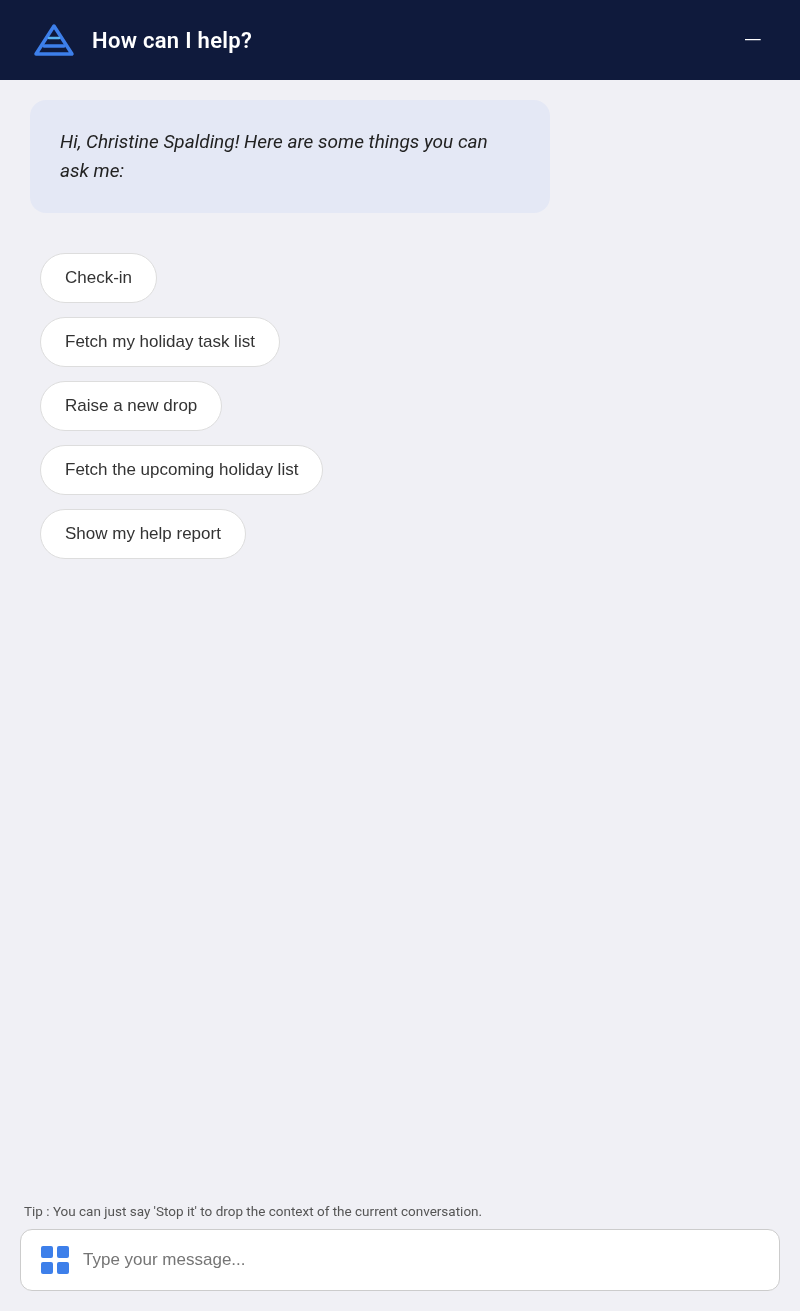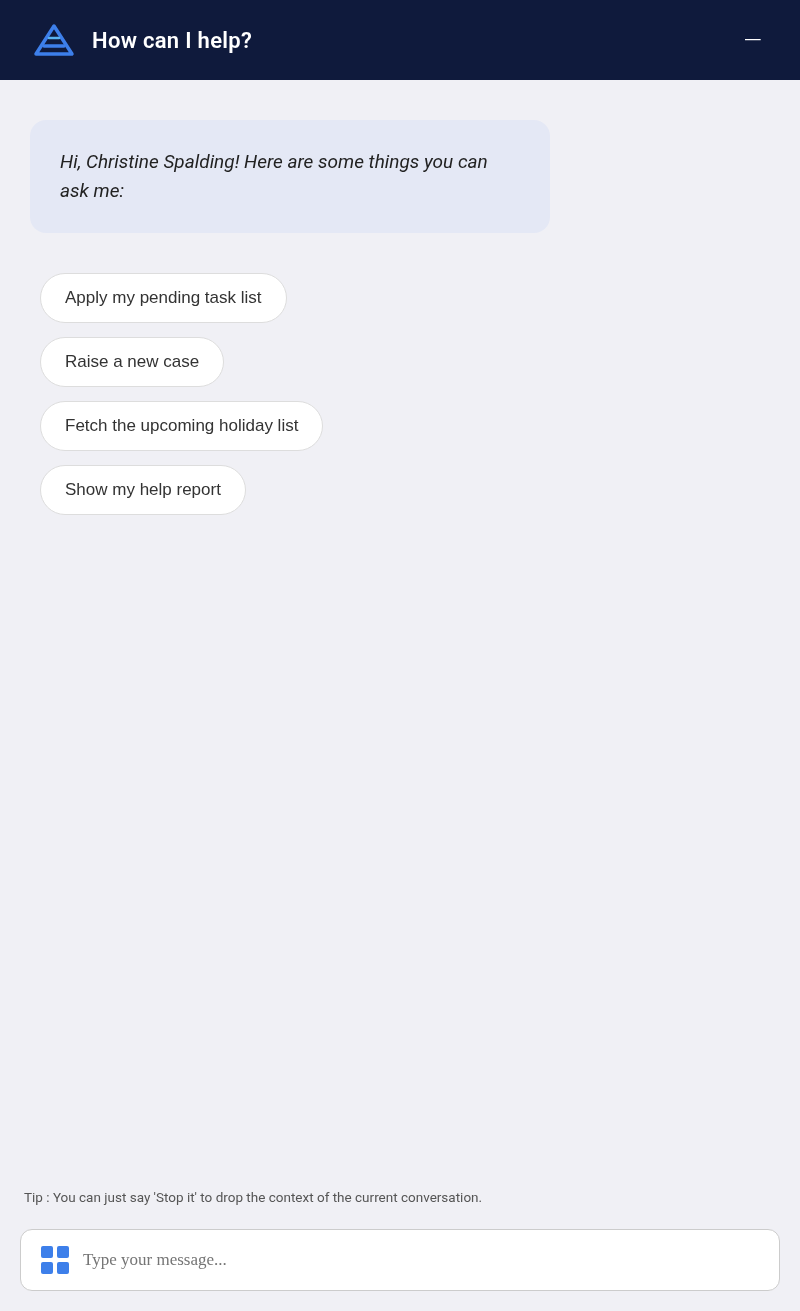--- a/index.html
+++ b/index.html
@@ -51,21 +51,21 @@
       font-size: 24px;
       font-weight: 300;
       cursor: pointer;
       line-height: 1;
       padding: 4px 8px;
     }
 
     
     .chat-area {
       flex: 1;
-      padding: 40px 30px 20px 30px;
+      padding: 20px 30px 20px 30px;
       display: flex;
       flex-direction: column;
       gap: 20px;
     }
 
     
     .greeting-bubble {
       background-color: #e4e8f5;
       border-radius: 16px;
       padding: 28px 30px;
@@ -111,21 +111,21 @@
 
     
     .footer {
       padding: 0 20px 0 20px;
       flex-shrink: 0;
     }
 
     .tip-text {
       font-size: 13.5px;
       color: #555555;
-      margin-bottom: 24px;
+      margin-bottom: 10px;
       padding-left: 4px;
     }
 
     .input-area {
       display: flex;
       align-items: center;
       background-color: #ffffff;
       border: 1.5px solid #cccccc;
       border-radius: 12px;
       padding: 16px 20px;
@@ -148,21 +148,21 @@
       border-radius: 2px;
     }
 
     .message-input {
       flex: 1;
       border: none;
       outline: none;
       font-size: 17px;
       color: #be185d;
       background: transparent;
-      font-family: Liberation Serif, serif;
+      font-family: Liberation Sans, sans-serif;
     }
   </style>
 </head>
 <body>
 
 <header class="header">
   <div class="header-left">
     <svg class="zia-logo" viewBox="0 0 48 48" fill="none" xmlns="http://www.w3.org/2000/svg">
       <polygon points="6,38 24,10 42,38" fill="none" stroke="#3d7fea" stroke-width="3.5" stroke-linejoin="round"></polygon>
       <line x1="14" y1="30" x2="34" y2="30" stroke="#3d7fea" stroke-width="3.5" stroke-linecap="round"></line>
@@ -174,22 +174,23 @@
 </header>
 
 <div class="chat-area">
 
   <div class="greeting-bubble">
     <p class="greeting-text">Hi, Christine Spalding! Here are some things you can ask me:</p>
   </div>
 
   <div class="suggestions">
 
-      <button class="suggestion-btn">Apply my pending task list</button>
-      <button class="suggestion-btn">Raise a new case</button>
+  <button class="suggestion-btn">Check-in</button>
+      <button class="suggestion-btn">Fetch my holiday task list</button>
+      <button class="suggestion-btn">Raise a new drop</button>
       <button class="suggestion-btn">Fetch the upcoming holiday list</button>
       <button class="suggestion-btn">Show my help report</button>
     </div>
 
   <div class="spacer"></div>
 </div>
 
 <footer class="footer">
   <p class="tip-text">Tip : You can just say 'Stop it' to drop the context of the current conversation.</p>
   <div class="input-area">

